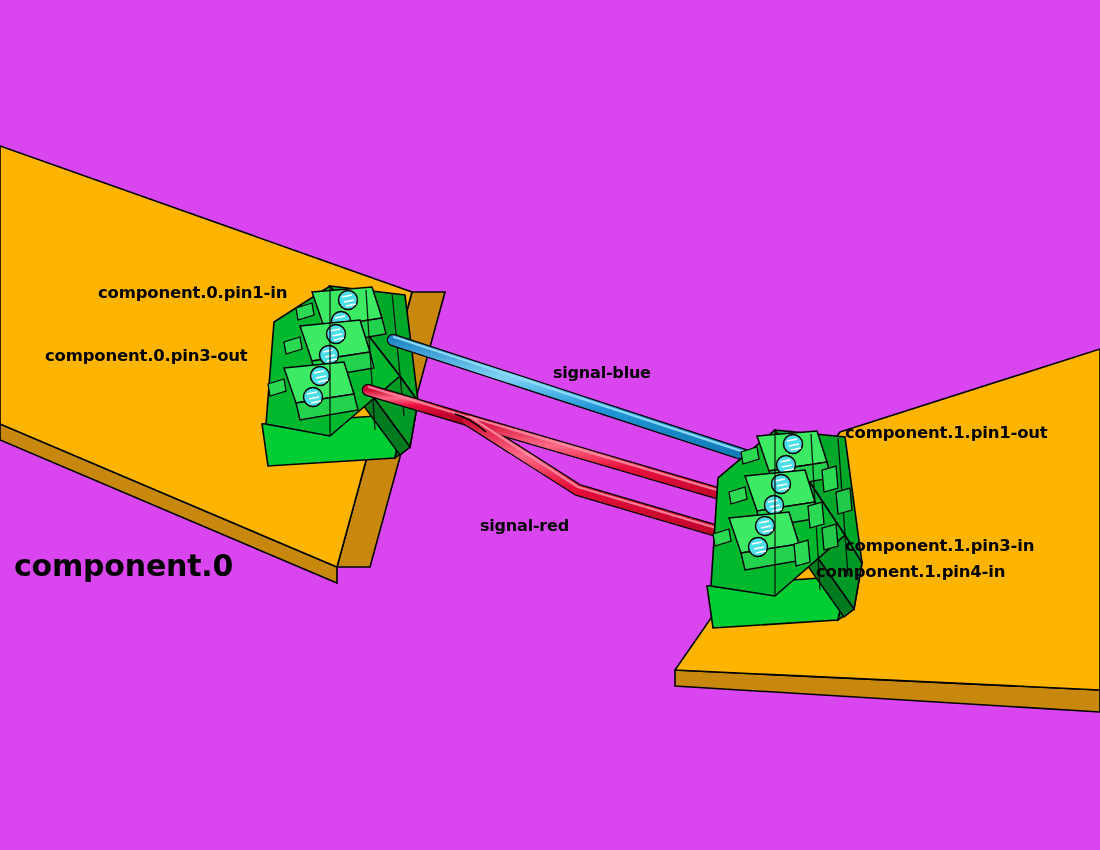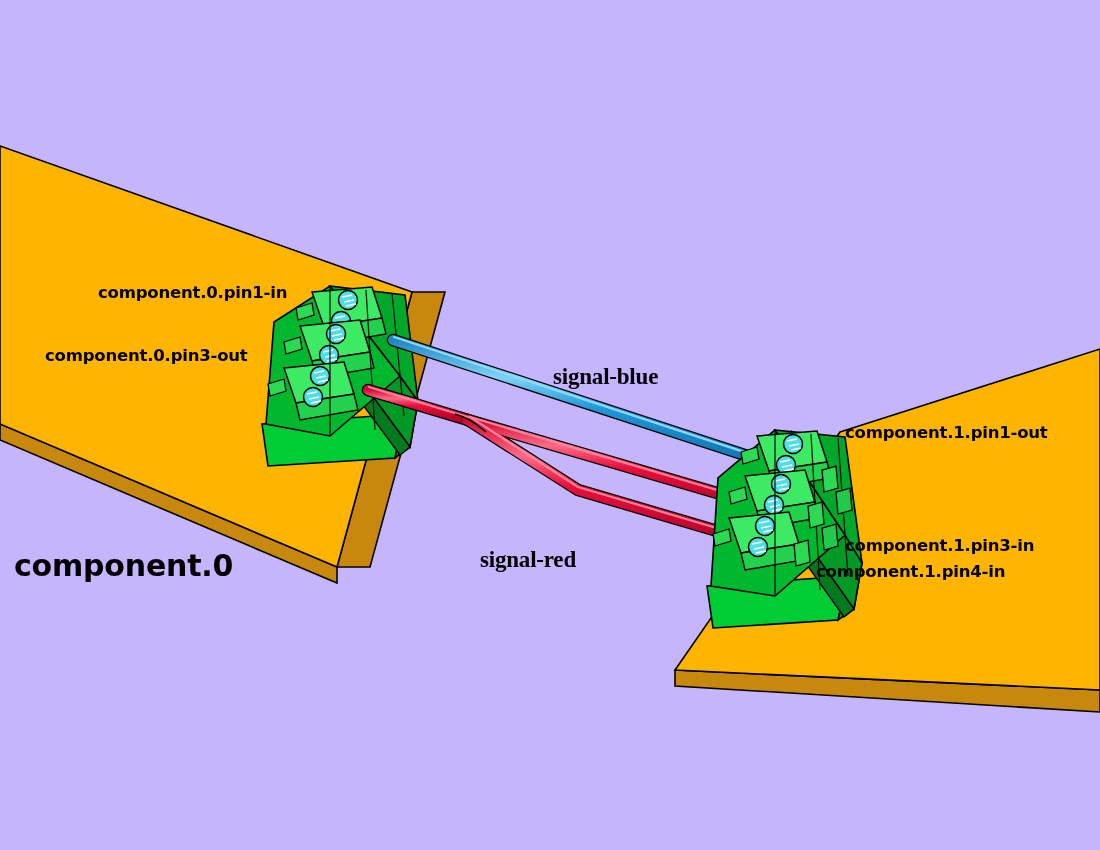--- a/index.html
+++ b/index.html
@@ -4,21 +4,21 @@
 <style>
   html, body {
     margin: 0;
     padding: 0;
     background: #ffffff;
   }
   #stage {
     position: relative;
     width: 1100px;
     height: 850px;
-    background: #c4b5fd;
+    background: #d946ef;
     overflow: hidden;
     font-family: "DejaVu Sans", sans-serif;
   }
   svg.scene {
     position: absolute;
     left: 0;
     top: 0;
     width: 1100px;
     height: 850px;
     display: block;
@@ -26,21 +26,21 @@
   .lbl {
     position: absolute;
     font-family: "DejaVu Sans", sans-serif;
     font-weight: bold;
     color: #000000;
     white-space: nowrap;
     line-height: 1;
     letter-spacing: -0.2px;
   }
   .lbl-pin { font-size: 16.5px; }
-  .lbl-sig { font-size: 23px; font-family: Liberation Serif, serif; }
+  .lbl-sig { font-size: 16px; }
   .lbl-board { font-size: 30px; text-align: center; }
 </style>
 </head>
 <body>
 
 <div id="stage">
 
   <svg class="scene" viewBox="0 0 1100 850">
     <defs>
       <linearGradient id="blueWire" x1="0" y1="0" x2="0" y2="1">
@@ -200,15 +200,15 @@
 
   <div class="lbl lbl-pin" style="left:845px; top:425px;">component.1.pin1-out</div>
 
   <div class="lbl lbl-pin" style="left:845px; top:538px;">component.1.pin3-in</div>
 
   <div class="lbl lbl-pin" style="left:816px; top:564px;">component.1.pin4-in</div>
 
 
   <div class="lbl lbl-sig" style="left:553px; top:365px;">signal-blue</div>
 
-  <div class="lbl lbl-sig" style="left:480px; top:548px;">signal-red</div>
+  <div class="lbl lbl-sig" style="left:480px; top:518px;">signal-red</div>
 
 </div>
 
 </body></html>

